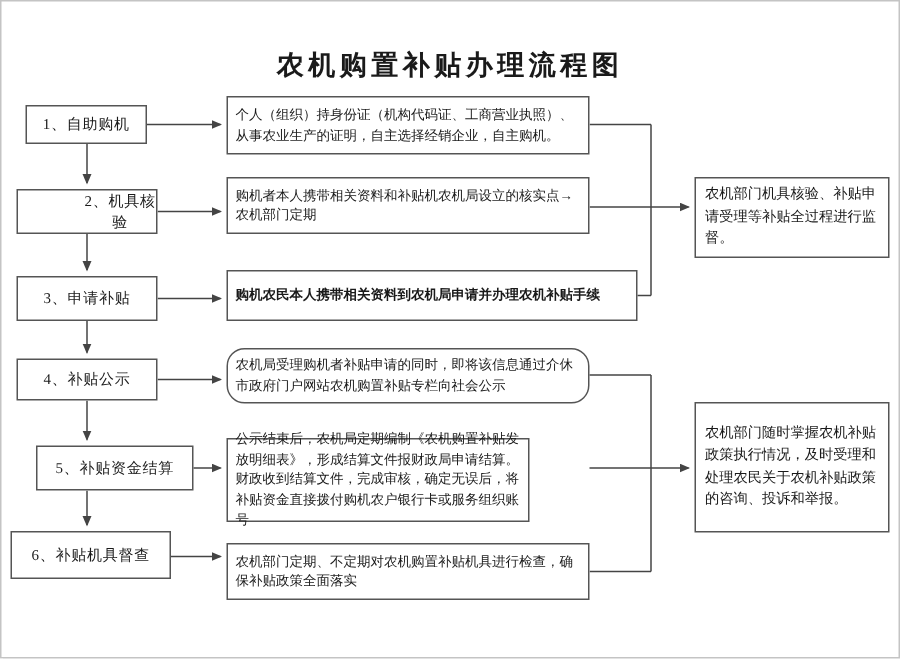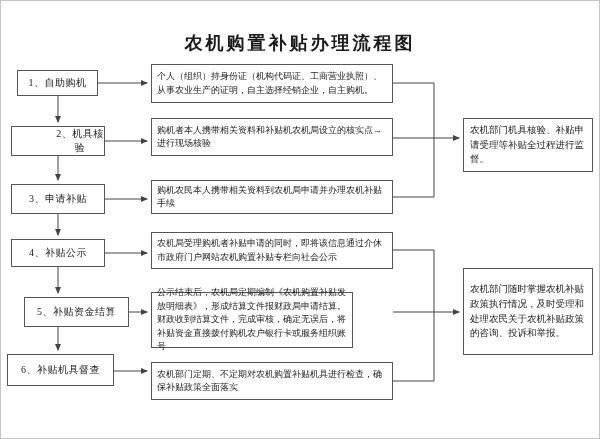--- a/index.html
+++ b/index.html
@@ -72,22 +72,22 @@
   </svg>
 
   <div class="box step" style="left:16px;  top:69px;  width:81px;  height:26px;">1、自助购机</div>
   <div class="box step" style="left:10px;  top:125px; width:94px;  height:30px;padding-left:44px;">2、机具核验</div>
   <div class="box step" style="left:10px;  top:183px; width:94px;  height:30px;">3、申请补贴</div>
   <div class="box step" style="left:10px;  top:238px; width:94px;  height:28px;">4、补贴公示</div>
   <div class="box step" style="left:6px;   top:296px; width:105px; height:30px;margin-left:17px;">5、补贴资金结算</div>
   <div class="box step" style="left:6px;   top:353px; width:107px; height:32px;">6、补贴机具督查</div>
 
   <div class="box desc" style="left:150px; top:63px;  width:242px; height:39px;">个人（组织）持身份证（机构代码证、工商营业执照）、从事农业生产的证明，自主选择经销企业，自主购机。</div>
-  <div class="box desc" style="left:150px; top:117px; width:242px; height:38px;">购机者本人携带相关资料和补贴机农机局设立的核实点→进行现场核验</div>
-  <div class="box desc" style="left:150px; top:179px; width:242px; height:34px;">购机农民本人携带相关资料到农机局申请并办理农机补贴手续</div>
-  <div class="box desc" style="left:150px; top:231px; width:242px; height:37px;">农机局受理购机者补贴申请的同时，即将该信息通过介休市政府门户网站农机购置补贴专栏向社会公示</div>
+  <div class="box desc" style="left:150px; top:117px; width:242px; height:38px;">购机者本人携带相关资料和补贴机农机局设立的核实点→农机部门定期</div>
+  <div class="box desc" style="left:150px; top:179px; width:274px; height:34px;font-weight:bold;">购机农民本人携带相关资料到农机局申请并办理农机补贴手续</div>
+  <div class="box desc" style="left:150px; top:231px; width:242px; height:37px;border-radius:12px;">农机局受理购机者补贴申请的同时，即将该信息通过介休市政府门户网站农机购置补贴专栏向社会公示</div>
   <div class="box desc" style="left:150px; top:291px; width:202px; height:56px;">公示结束后，农机局定期编制《农机购置补贴发放明细表》，形成结算文件报财政局申请结算。财政收到结算文件，完成审核，确定无误后，将补贴资金直接拨付购机农户银行卡或服务组织账号</div>
   <div class="box note" style="left:462px; top:117px; width:130px; height:54px;">农机部门机具核验、补贴申请受理等补贴全过程进行监督。</div>
 
   <div class="box desc" style="left:150px; top:361px; width:242px; height:38px;">农机部门定期、不定期对农机购置补贴机具进行检查，确保补贴政策全面落实</div>
   <div class="box note" style="left:462px; top:267px; width:130px; height:87px;">农机部门随时掌握农机补贴政策执行情况，及时受理和处理农民关于农机补贴政策的咨询、投诉和举报。</div>
 
 </div>
 
 </body></html>

